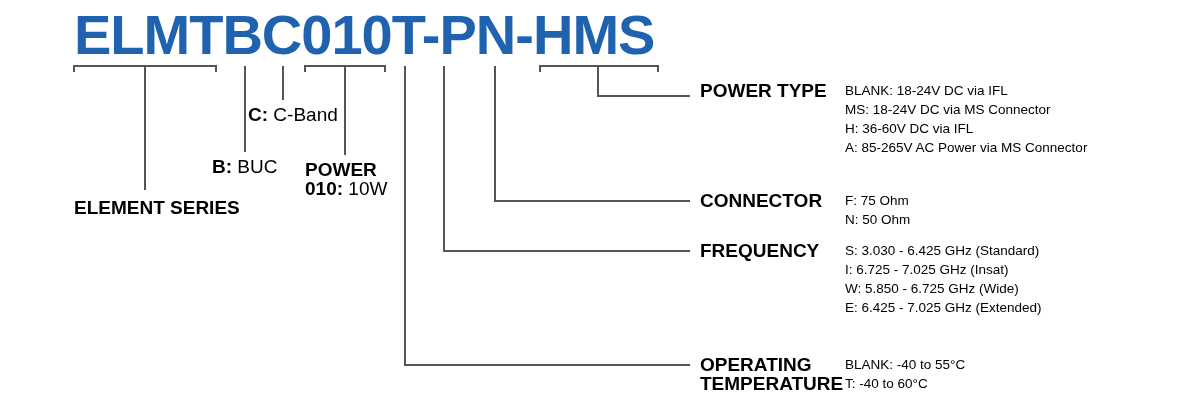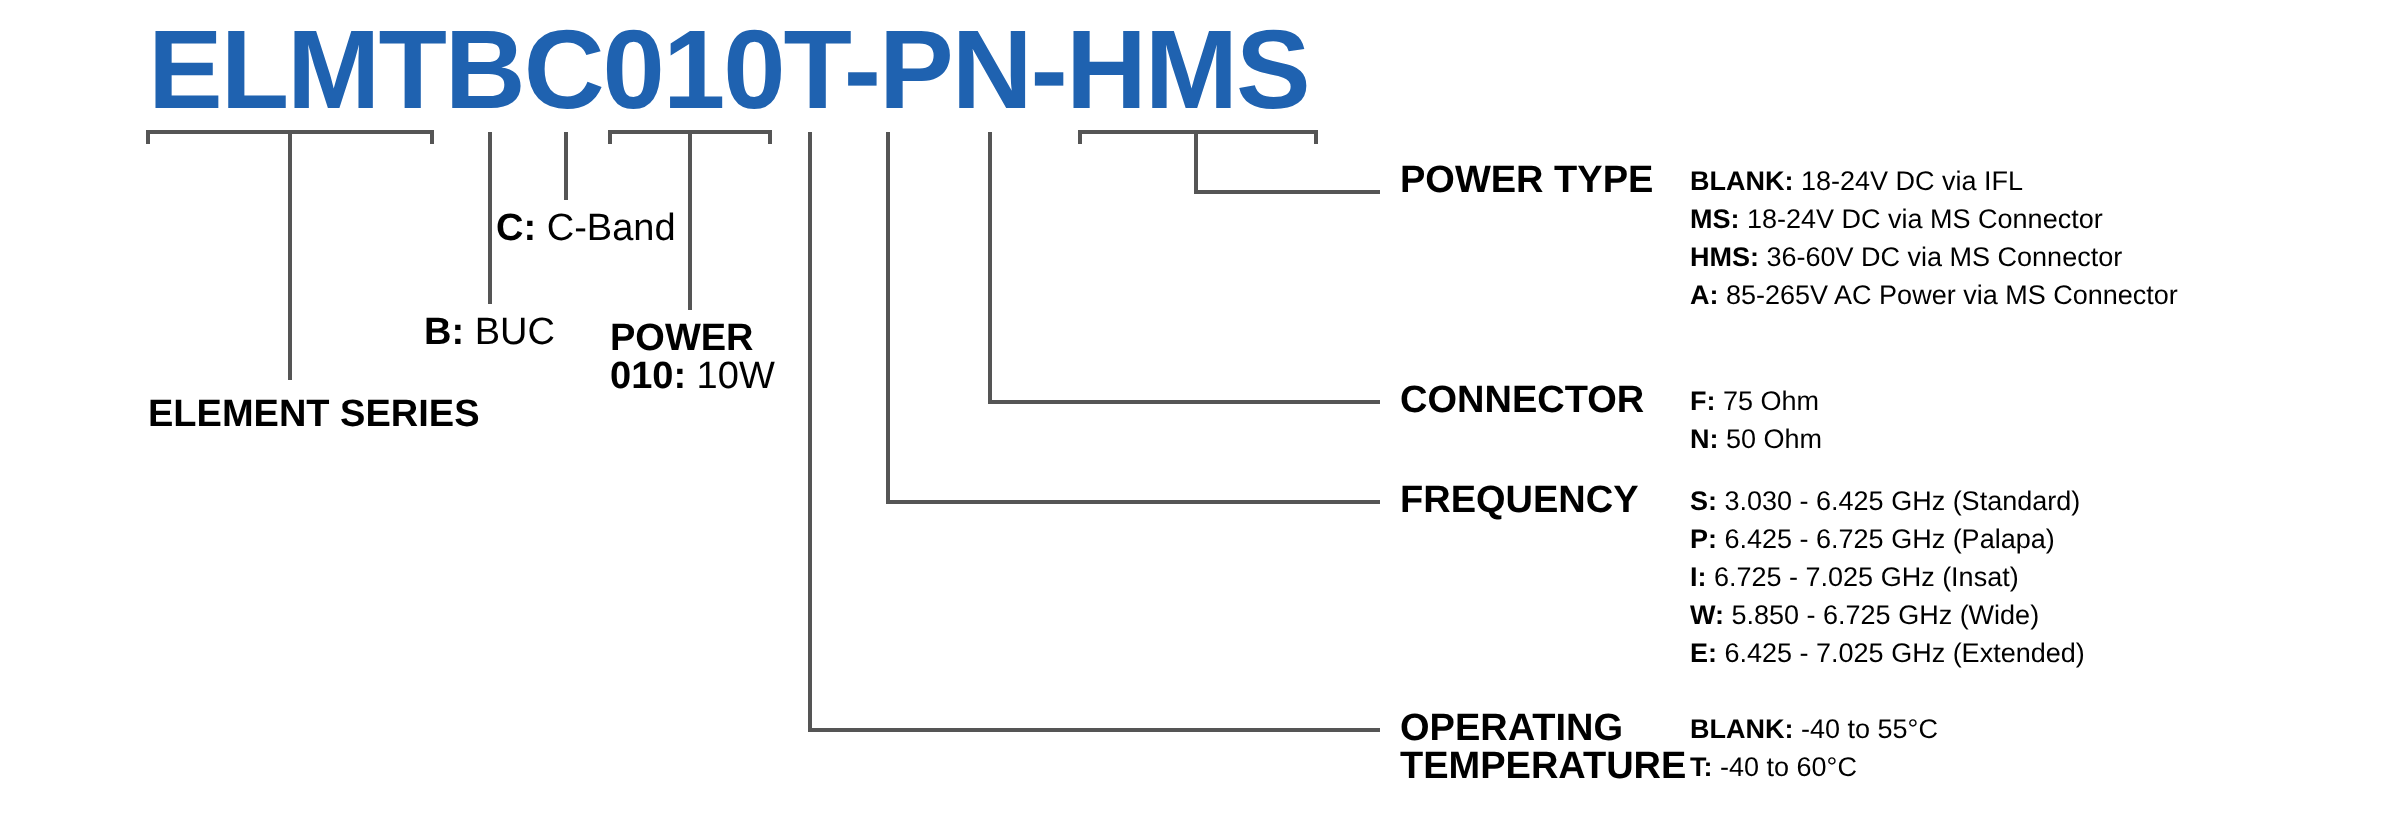--- a/index.html
+++ b/index.html
@@ -45,21 +45,21 @@
   .grp .name{
     position:absolute;left:0;top:0;
     font-size:19px;font-weight:bold;
     line-height:19px;white-space:nowrap;
   }
   .grp .opts{
     position:absolute;left:145px;top:0;
     font-size:13.5px;line-height:19px;white-space:nowrap;
   }
   .grp .opts .row{display:block;}
-  .grp .opts .row b{font-weight:bold;}
+  .grp .opts .row b{font-weight:normal;}
 
   #grp-powertype{left:700px;top:81px;}
   #grp-connector{left:700px;top:191px;}
   #grp-frequency{left:700px;top:241px;}
   #grp-optemp{   left:700px;top:355px;}
 </style>
 </head>
 <body>
 
 <div id="stage">
@@ -103,38 +103,37 @@
   <div class="lbl" id="lbl-power">
     <span class="pw-title">POWER</span>
     <span class="pw-val"><b>010:</b><span class="v"> 10W</span></span>
   </div>
 
   <div class="grp" id="grp-powertype">
     <div class="name">POWER TYPE</div>
     <div class="opts">
       <span class="row"><b>BLANK:</b><span> 18-24V DC via IFL</span></span>
       <span class="row"><b>MS:</b><span> 18-24V DC via MS Connector</span></span>
-      <span class="row"><b>HMS:</b><span> 36-60V DC via MS Connector</span></span>
+      <span class="row"><b>H:</b><span> 36-60V DC via IFL</span></span>
       <span class="row"><b>A:</b><span> 85-265V AC Power via MS Connector</span></span>
     </div>
   </div>
 
   <div class="grp" id="grp-connector">
     <div class="name">CONNECTOR</div>
     <div class="opts">
       <span class="row"><b>F:</b><span> 75 Ohm</span></span>
       <span class="row"><b>N:</b><span> 50 Ohm</span></span>
     </div>
   </div>
 
   <div class="grp" id="grp-frequency">
     <div class="name">FREQUENCY</div>
     <div class="opts">
       <span class="row"><b>S:</b><span> 3.030 - 6.425 GHz (Standard)</span></span>
-      <span class="row"><b>P:</b><span> 6.425 - 6.725 GHz (Palapa)</span></span>
       <span class="row"><b>I:</b><span> 6.725 - 7.025 GHz (Insat)</span></span>
       <span class="row"><b>W:</b><span> 5.850 - 6.725 GHz (Wide)</span></span>
       <span class="row"><b>E:</b><span> 6.425 - 7.025 GHz (Extended)</span></span>
     </div>
   </div>
 
   <div class="grp" id="grp-optemp">
     <div class="name">
       <span>OPERATING</span><br>
       <span>TEMPERATURE</span>

